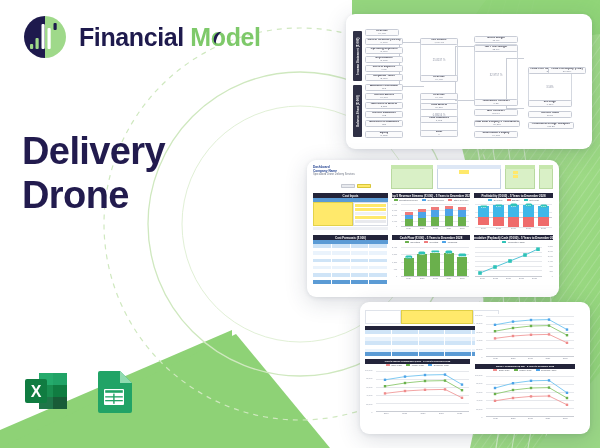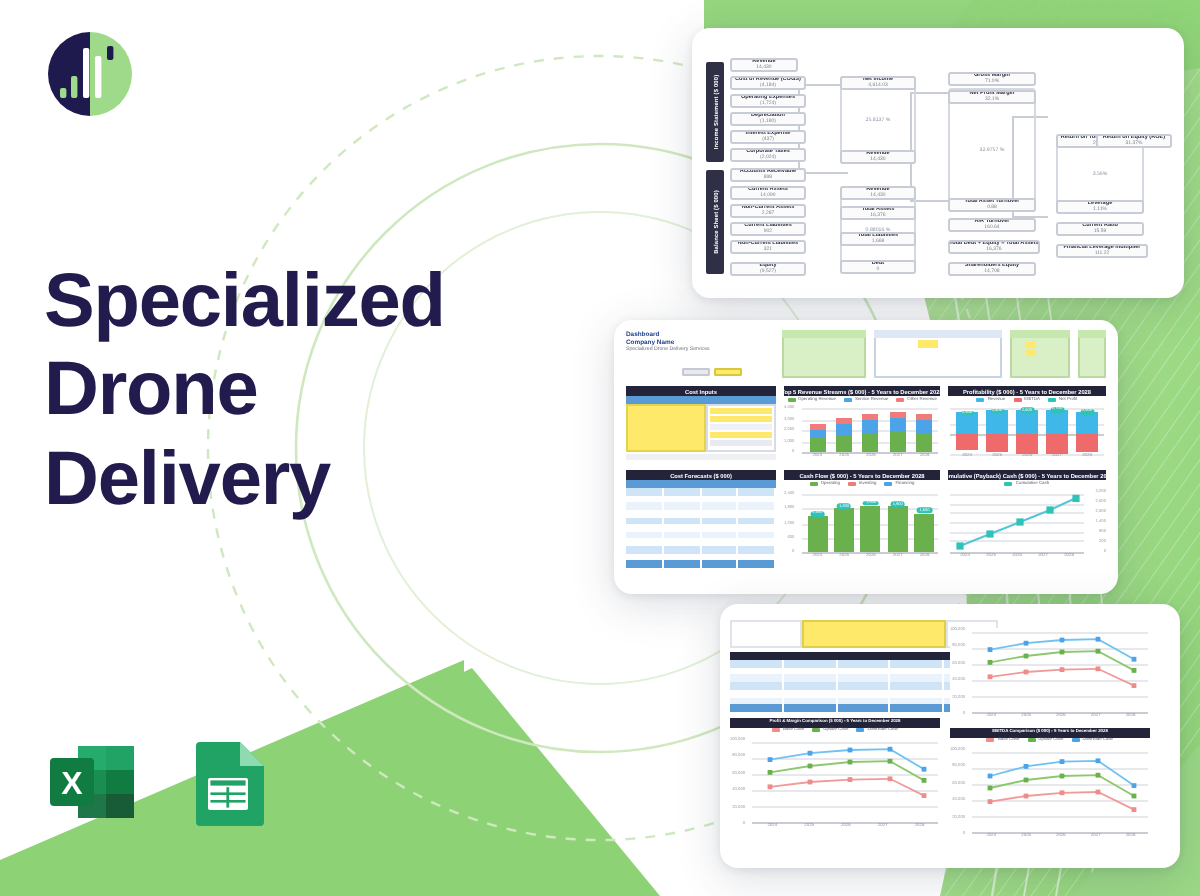--- a/index.html
+++ b/index.html
@@ -201,26 +201,30 @@
   <div class="brand">
     <svg class="brand-mark" viewBox="0 0 46 46">
       <path d="M23,2 A21,21 0 0,0 23,44 Z" fill="#1e1a4d"></path>
       <path d="M23,2 A21,21 0 0,1 23,44 Z" fill="#9fd98a"></path>
       <rect x="19.5" y="10" width="3.2" height="25" rx="1" fill="#fff"></rect>
       <rect x="25.5" y="14" width="3.2" height="21" rx="1" fill="#fff"></rect>
       <rect x="31.5" y="9" width="3.2" height="7" rx="1" fill="#1e1a4d"></rect>
       <rect x="13.5" y="24" width="3.2" height="11" rx="1" fill="#9fd98a"></rect>
       <rect x="8" y="30" width="3.2" height="5" rx="1" fill="#9fd98a"></rect>
     </svg>
+    <div class="brand-text">
+      <span class="w1">Financial</span><span>&nbsp;</span><span class="w2">M</span><span class="o-wrap w2"><span>o</span><svg class="o-leaf" viewBox="0 0 11 13">
+            <path d="M9,0 C3,1 0.5,5 1.5,10 L3,12.5 C3.5,7 5.5,3 9,0 Z" fill="#1e1a4d"></path>
+          </svg></span><span class="w2">del</span>
+    </div>
   </div>
 
   <h1 class="headline">
-    <span class="ln">Specialized</span>
+    <span class="ln">Delivery</span>
     <span class="ln">Drone</span>
-    <span class="ln">Delivery</span>
   </h1>
 
   <div class="app-icons">
     <svg class="app-icon" viewBox="0 0 48 48">
       <rect x="17" y="6" width="28" height="12" fill="#21a366"></rect>
       <rect x="17" y="18" width="28" height="12" fill="#107c41"></rect>
       <rect x="17" y="30" width="28" height="12" fill="#185c37"></rect>
       <rect x="17" y="6" width="14" height="36" fill="#33c481" opacity=".25"></rect>
       <rect x="3" y="12" width="22" height="24" rx="2" fill="#107c41"></rect>
       <text x="14" y="30" font-family="'Liberation Sans',sans-serif" font-size="16" font-weight="bold" fill="#ffffff" text-anchor="middle">X</text>

